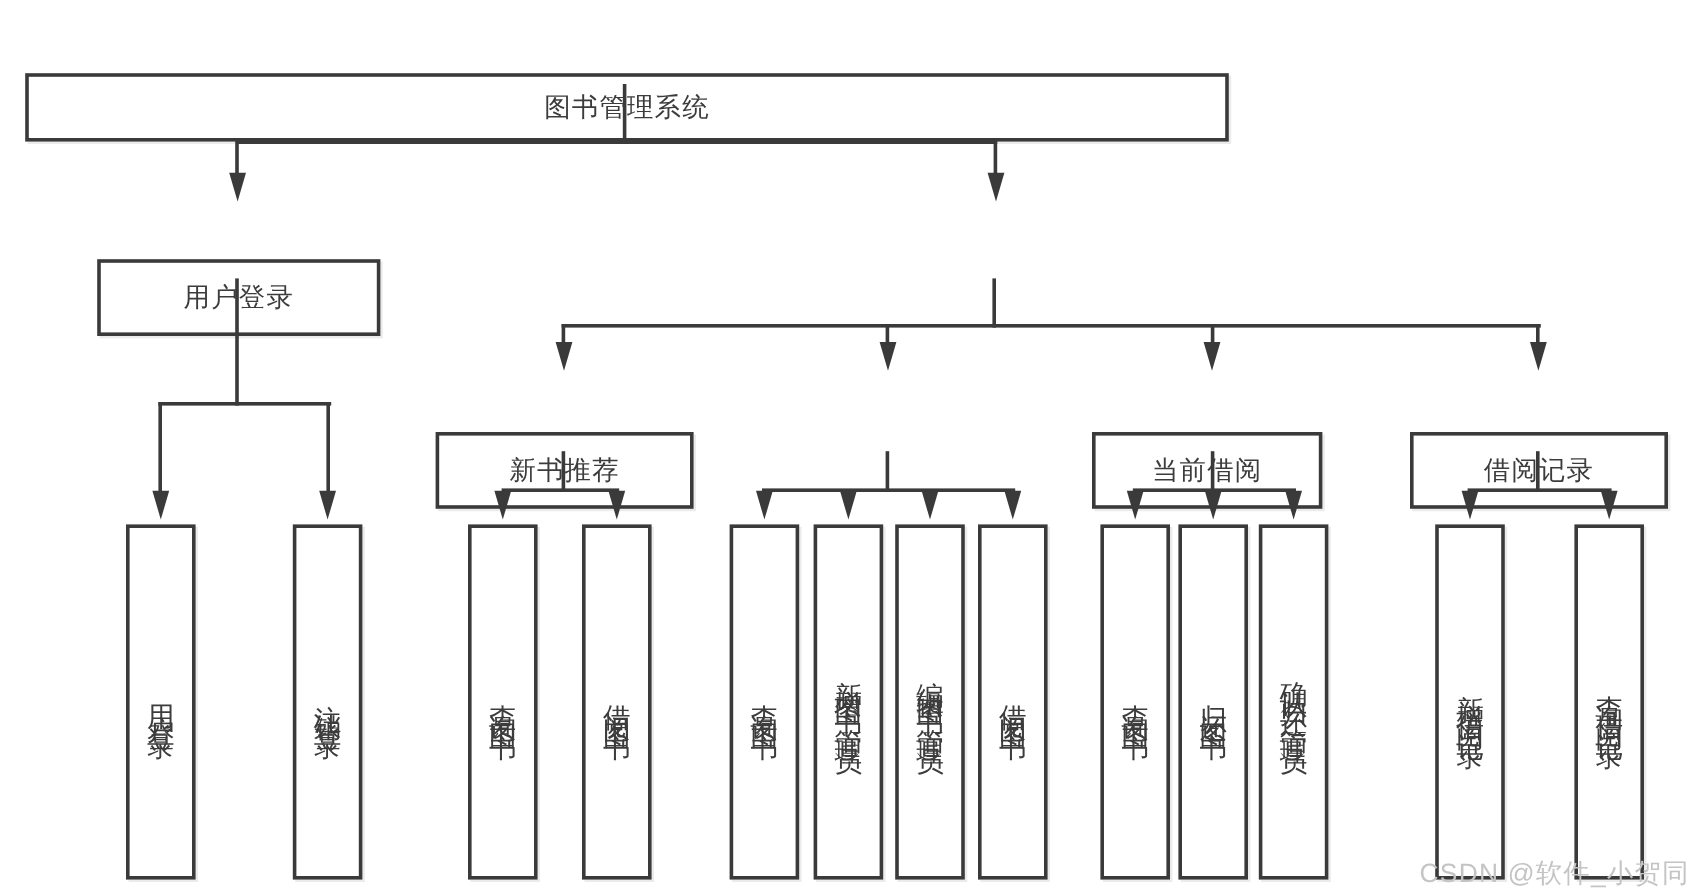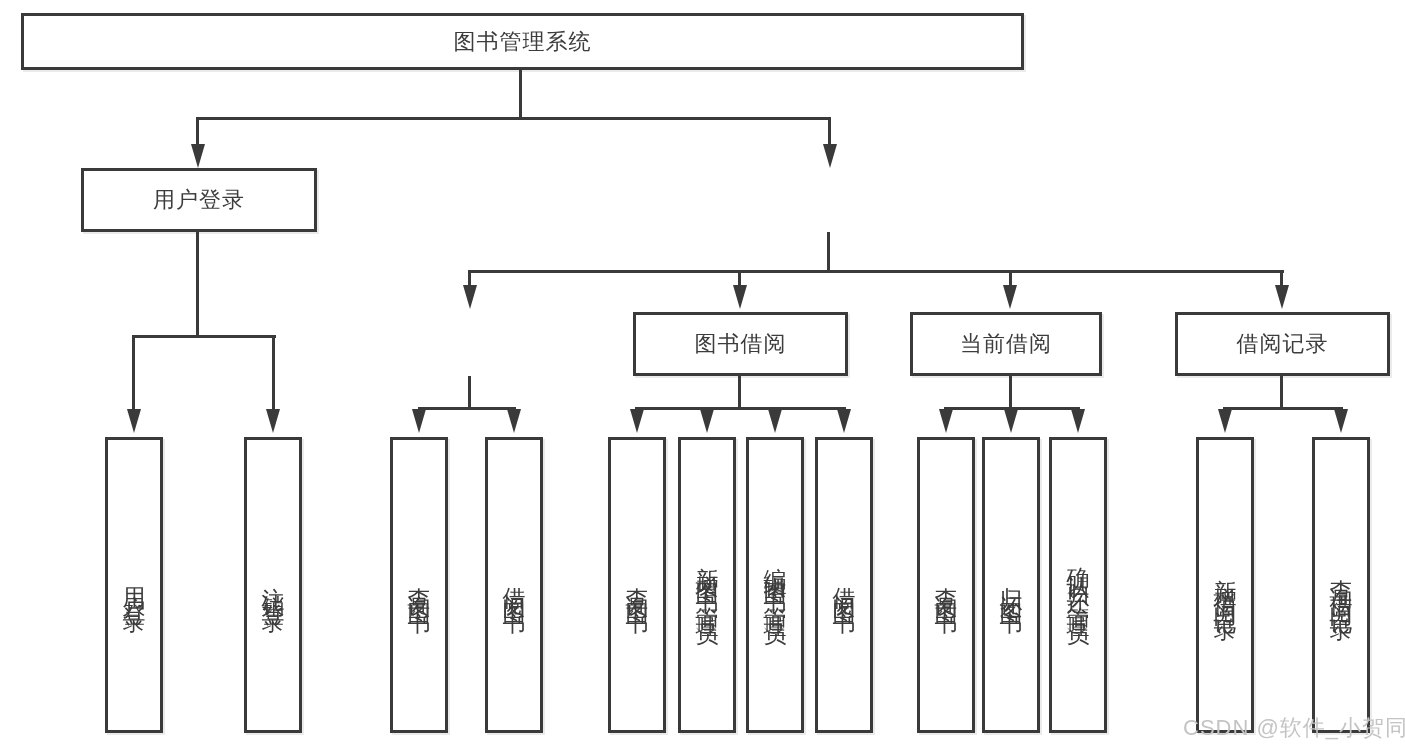--- a/index.html
+++ b/index.html
@@ -14,20 +14,21 @@
   
   .hbox{
     position:absolute;
     box-sizing:border-box;
     border:3px solid #3a3a3a;
     background:#ffffff;
     display:flex;align-items:center;justify-content:center;
     font-size:22px;color:#3c3c3c;
     box-shadow:2px 2px 0 rgba(0,0,0,0.08);
     letter-spacing:1px;
+    margin-top:48px;
   }
   .vbox{
     position:absolute;
     box-sizing:border-box;
     width:58px;height:296px;top:437px;
     border:3px solid #3a3a3a;
     background:#ffffff;
     display:flex;align-items:center;justify-content:center;
     box-shadow:2px 2px 0 rgba(0,0,0,0.08);
   }
@@ -89,22 +90,22 @@
   <div class="hl" style="left:468px;top:270px;width:816px"></div>
   <div class="vl" style="left:468px;top:270px;height:16px"></div>
   <div class="arrow" style="left:463px;top:285px"></div>
   <div class="vl" style="left:738px;top:270px;height:16px"></div>
   <div class="arrow" style="left:733px;top:285px"></div>
   <div class="vl" style="left:1009px;top:270px;height:16px"></div>
   <div class="arrow" style="left:1003px;top:285px"></div>
   <div class="vl" style="left:1280px;top:270px;height:16px"></div>
   <div class="arrow" style="left:1275px;top:285px"></div>
 
-  <div class="hbox" style="left:633px;top:312px;width:215px;height:64px">
-    <span>图书借阅</span>
+  <div class="hbox" style="left:363px;top:312px;width:215px;height:64px">
+    <span>新书推荐</span>
   </div>
   <div class="hbox" style="left:910px;top:312px;width:192px;height:64px">
     <span>当前借阅</span>
   </div>
   <div class="hbox" style="left:1175px;top:312px;width:215px;height:64px">
     <span>借阅记录</span>
   </div>
 
   <div class="vl" style="left:468px;top:376px;height:34px"></div>
   <div class="hl" style="left:418px;top:407px;width:98px"></div>

